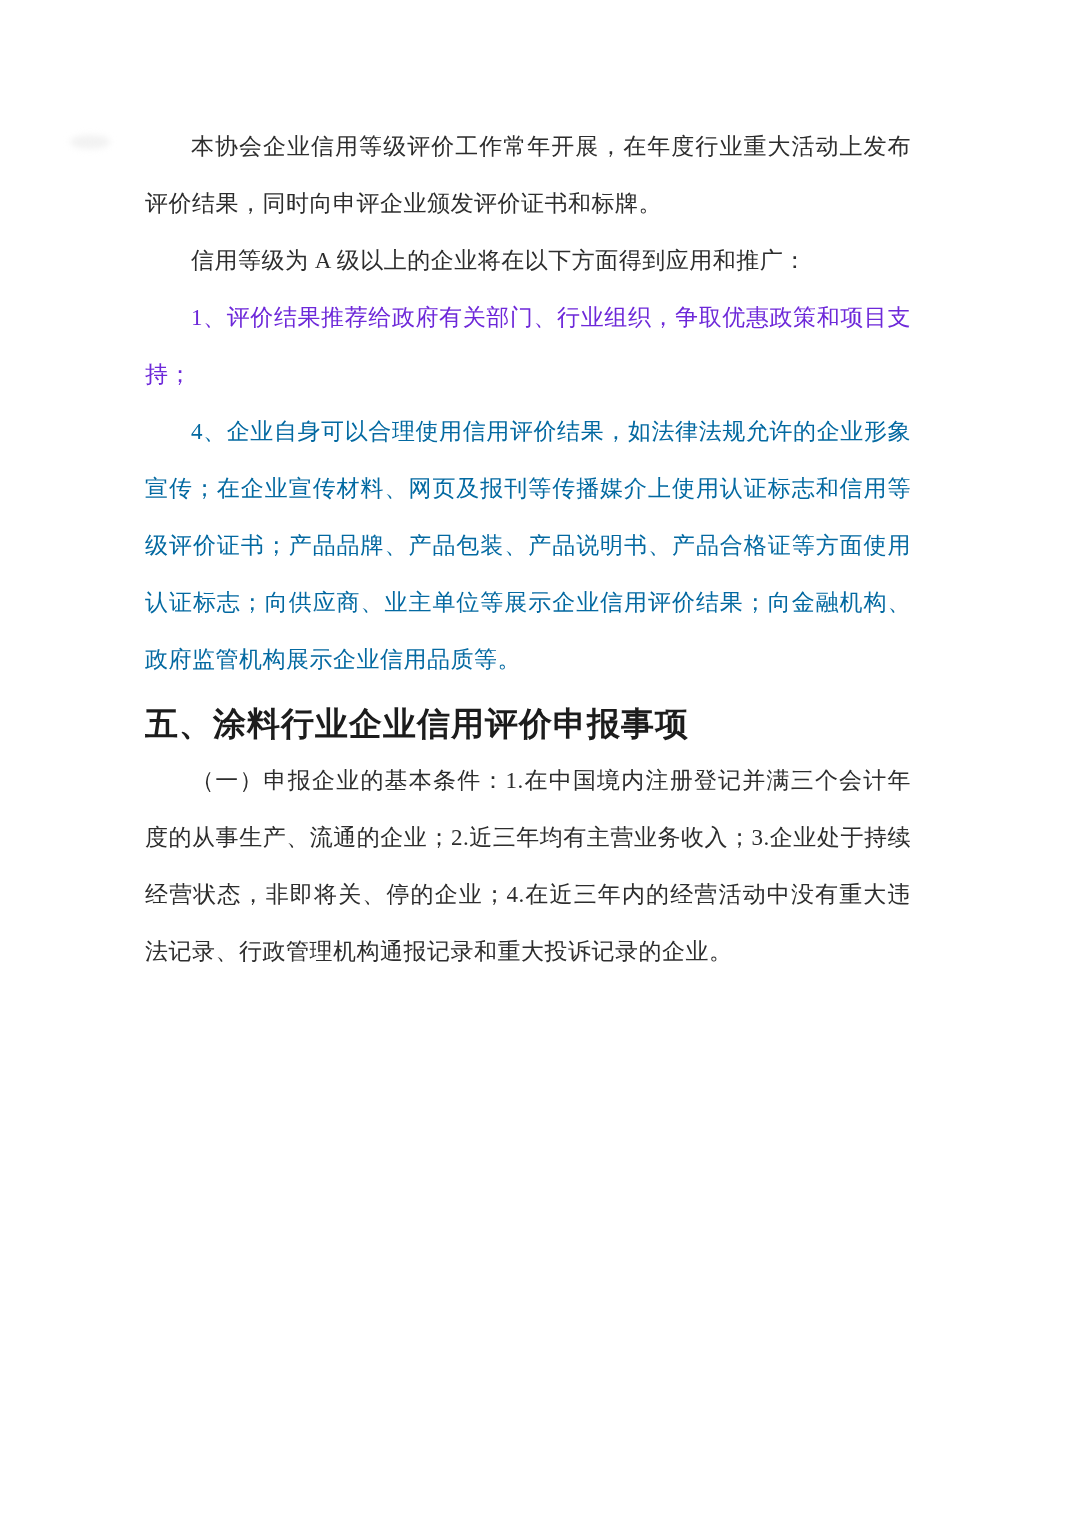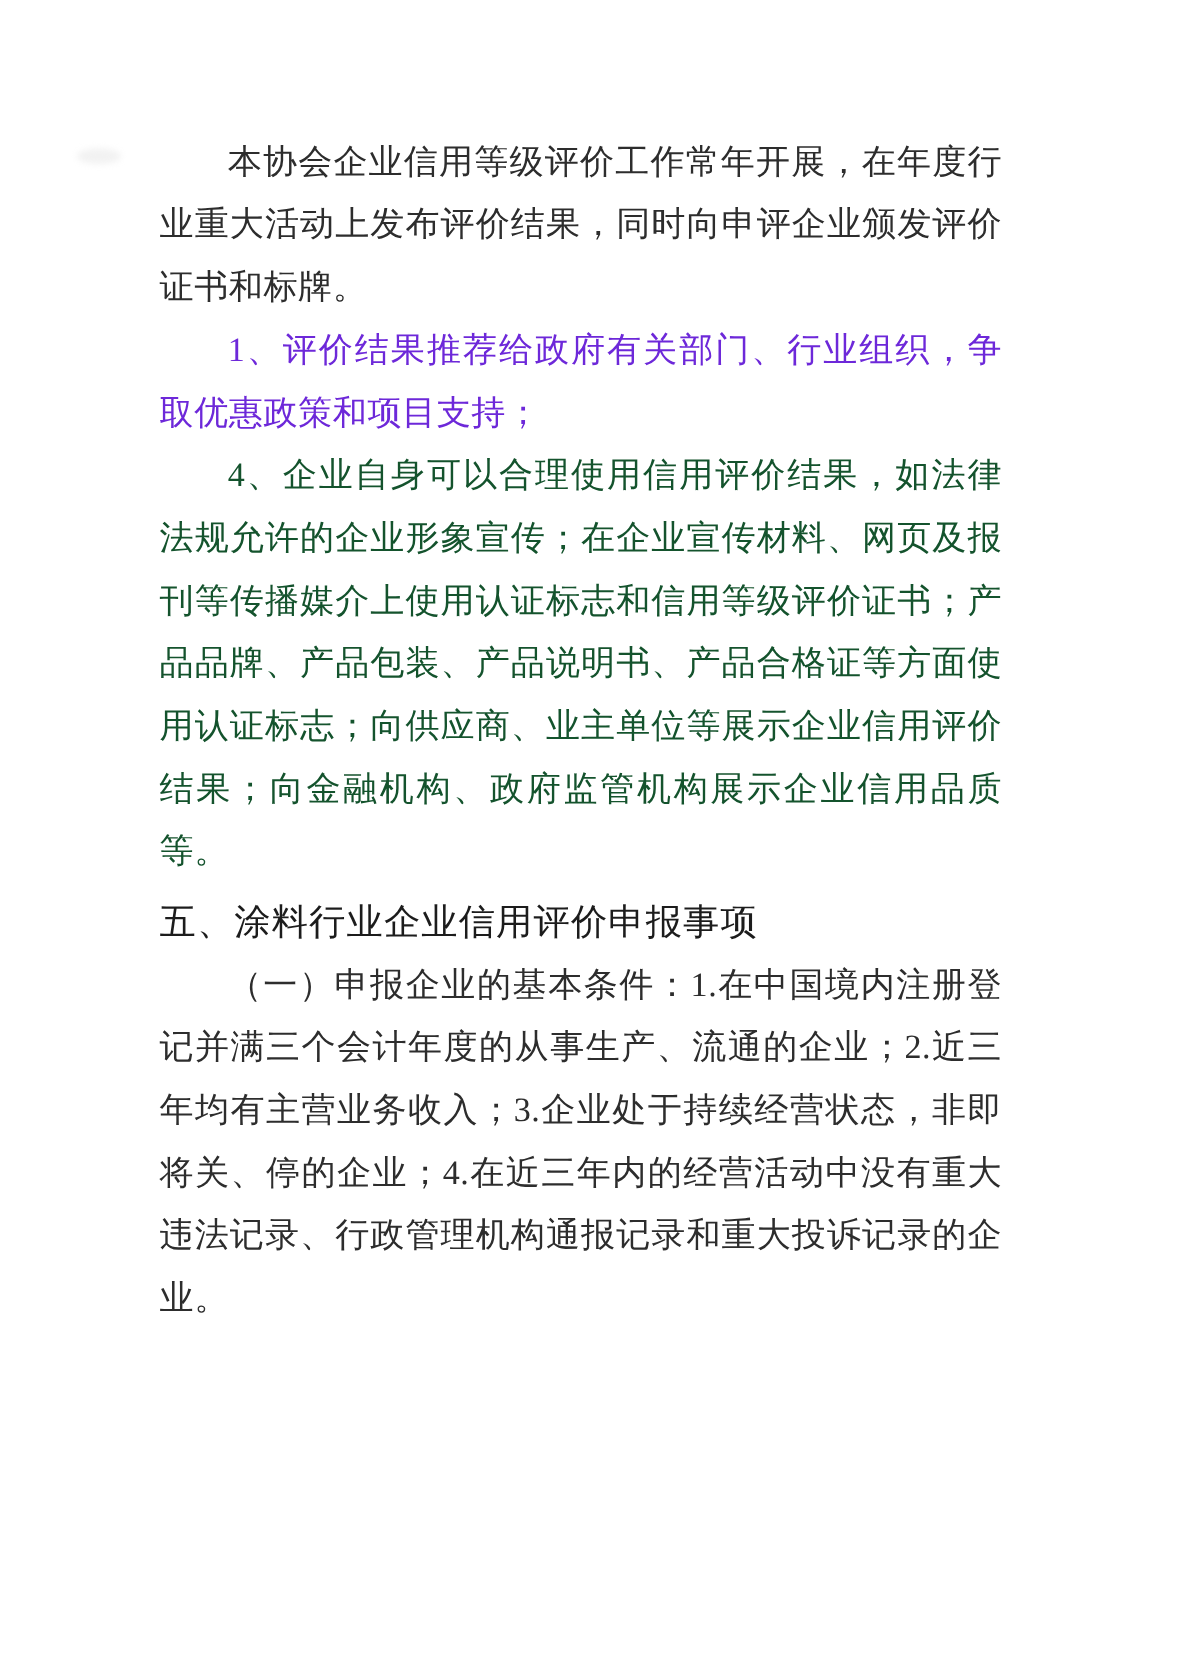--- a/index.html
+++ b/index.html
@@ -17,31 +17,31 @@
   }
   .content {
     position: absolute;
     left: 145px;
     top: 118px;
     width: 766px;
   }
   .para {
     margin: 0;
     font-family: "Liberation Serif", "DejaVu Serif", serif;
-    font-size: 31px;
+    font-size: 23px;
     line-height: 57px;
     color: #2d2d2d;
     text-align: justify;
     text-indent: 2em;
     letter-spacing: 0.5px;
   }
   .heading {
     margin: 8px 0 0 0;
     font-family: "Liberation Sans", "DejaVu Sans", sans-serif;
-    font-weight: 400;
+    font-weight: 700;
     font-size: 33px;
     line-height: 56px;
     color: #1c1c1c;
     text-align: left;
     text-indent: 0;
     letter-spacing: 1px;
   }
   
   .scan-smudge {
     position: absolute;
@@ -54,18 +54,19 @@
     filter: blur(3px);
   }
 </style>
 </head>
 <body>
 
 <main class="page" style="background: rgb(255, 255, 255);">
   <div class="scan-smudge"></div>
   <section class="content">
       <p class="para" style="color: rgb(45, 45, 45);">本协会企业信用等级评价工作常年开展，在年度行业重大活动上发布评价结果，同时向申评企业颁发评价证书和标牌。</p>
+      <p class="para" style="color: rgb(45, 45, 45);">信用等级为 A 级以上的企业将在以下方面得到应用和推广：</p>
       <p class="para" style="color: #6d28d9;">1、评价结果推荐给政府有关部门、行业组织，争取优惠政策和项目支持；</p>
-      <p class="para" style="color: #14532d;">4、企业自身可以合理使用信用评价结果，如法律法规允许的企业形象宣传；在企业宣传材料、网页及报刊等传播媒介上使用认证标志和信用等级评价证书；产品品牌、产品包装、产品说明书、产品合格证等方面使用认证标志；向供应商、业主单位等展示企业信用评价结果；向金融机构、政府监管机构展示企业信用品质等。</p>
+      <p class="para" style="color: #0369a1;">4、企业自身可以合理使用信用评价结果，如法律法规允许的企业形象宣传；在企业宣传材料、网页及报刊等传播媒介上使用认证标志和信用等级评价证书；产品品牌、产品包装、产品说明书、产品合格证等方面使用认证标志；向供应商、业主单位等展示企业信用评价结果；向金融机构、政府监管机构展示企业信用品质等。</p>
       <h2 class="heading" style="color: rgb(28, 28, 28);">五、涂料行业企业信用评价申报事项</h2>
       <p class="para" style="color: rgb(45, 45, 45);">（一）申报企业的基本条件：1.在中国境内注册登记并满三个会计年度的从事生产、流通的企业；2.近三年均有主营业务收入；3.企业处于持续经营状态，非即将关、停的企业；4.在近三年内的经营活动中没有重大违法记录、行政管理机构通报记录和重大投诉记录的企业。</p>
     </section>
 </main>
 
 </body></html>

